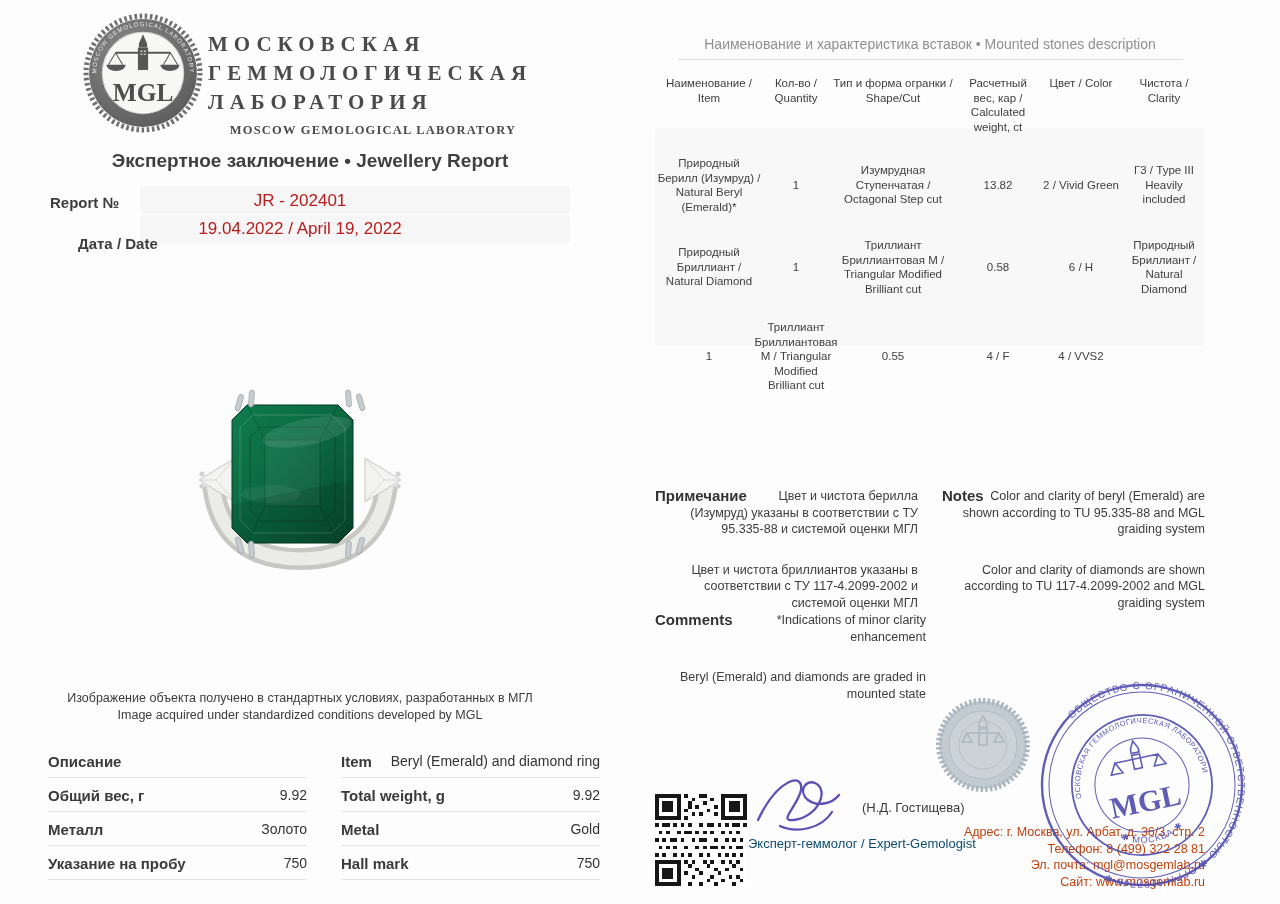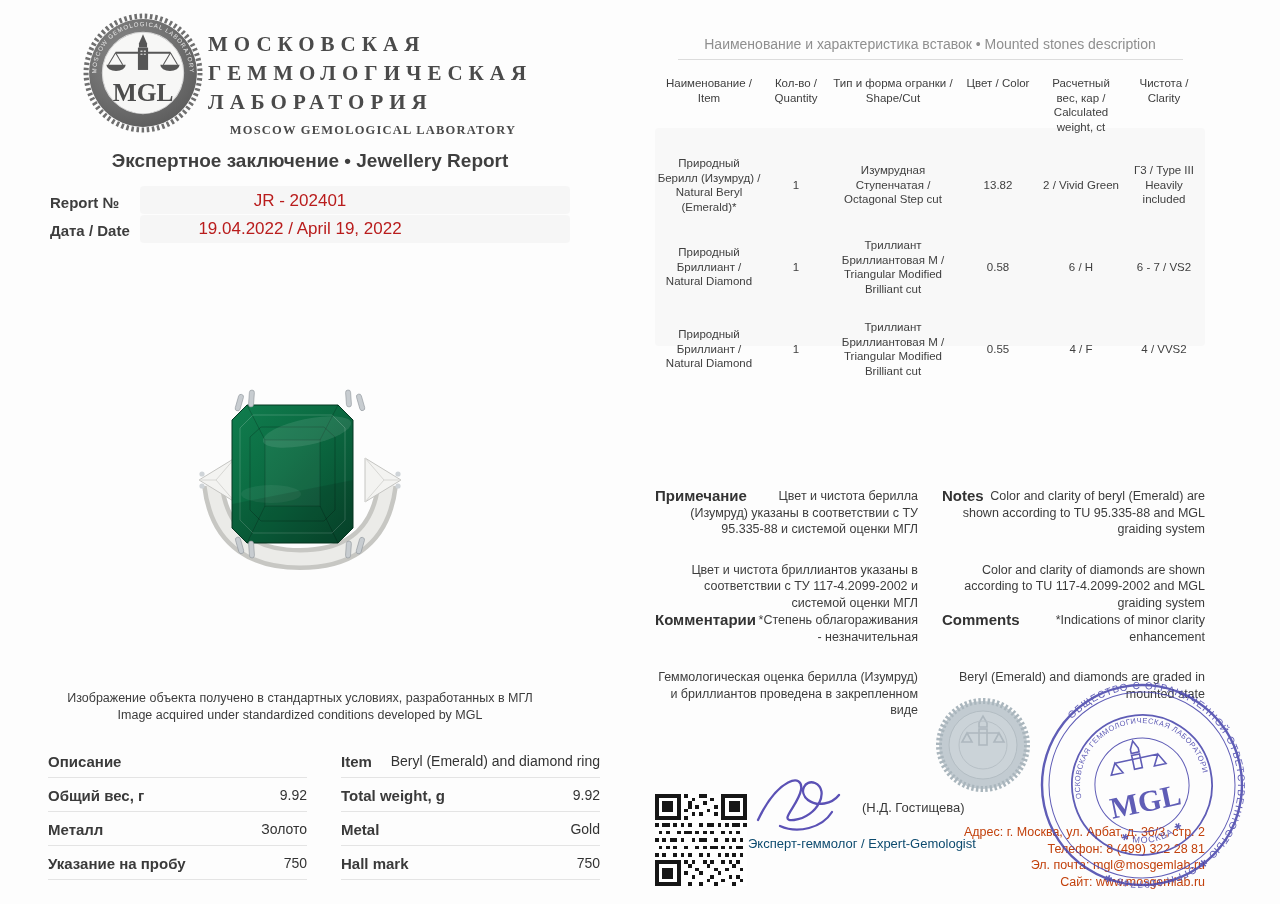--- a/index.html
+++ b/index.html
@@ -98,21 +98,21 @@
     <div class="org-line">МОСКОВСКАЯ</div>
     <div class="org-line">ГЕММОЛОГИЧЕСКАЯ</div>
     <div class="org-line">ЛАБОРАТОРИЯ</div>
     <div class="org-en">MOSCOW GEMOLOGICAL LABORATORY</div>
   </div>
 
   <div class="report-title">Экспертное заключение • Jewellery Report</div>
 
   <div class="fld-label" style="top:194px;">Report №</div>
   <div class="fld-value" style="top:191px;">JR - 202401</div>
-  <div class="fld-label" style="top:222px;">Дата / Date</div>
+  <div class="fld-label" style="top:235px;margin-left:28px;">Дата / Date</div>
   <div class="fld-value" style="top:219px;">19.04.2022 / April 19, 2022</div>
 
   <div class="abs" style="left:175px;top:382px;width:250px;height:192px;">
     <svg viewBox="0 0 250 192" width="250" height="192">
       <defs>
         <linearGradient id="emg" x1="0" y1="0" x2="1" y2="1">
           <stop offset="0" stop-color="#107d4e"></stop>
           <stop offset=".45" stop-color="#0b6a41"></stop>
           <stop offset="1" stop-color="#07482d"></stop>
         </linearGradient>
@@ -199,37 +199,36 @@
     </div>
   </div>
 
   <div class="sec-title">Наименование и характеристика вставок • Mounted stones description</div>
   <div class="sec-underline"></div>
 
   <div class="stones">
     <div class="hc">Наименование / Item</div>
     <div class="hc">Кол-во / Quantity</div>
     <div class="hc">Тип и форма огранки / Shape/Cut</div>
+    <div class="hc">Расчетный вес, кар / Calculated weight, ct</div>
     <div class="hc">Цвет / Color</div>
-    <div class="hc">Расчетный вес, кар / Calculated weight, ct</div>
     <div class="hc">Чистота / Clarity</div>
 
     <div class="bc">Природный Берилл (Изумруд) / Natural Beryl (Emerald)*</div>
     <div class="bc">1</div>
     <div class="bc">Изумрудная Ступенчатая / Octagonal Step cut</div>
     <div class="bc">13.82</div>
     <div class="bc">2 / Vivid Green</div>
     <div class="bc">Г3 / Type III Heavily included</div>
 
     <div class="bc">Природный Бриллиант / Natural Diamond</div>
     <div class="bc">1</div>
     <div class="bc">Триллиант Бриллиантовая М / Triangular Modified Brilliant cut</div>
     <div class="bc">0.58</div>
     <div class="bc">6 / H</div>
-    <div class="bc">6 - 7 / VS2</div>
 
     <div class="bc">Природный Бриллиант / Natural Diamond</div>
     <div class="bc">1</div>
     <div class="bc">Триллиант Бриллиантовая М / Triangular Modified Brilliant cut</div>
     <div class="bc">0.55</div>
     <div class="bc">4 / F</div>
     <div class="bc">4 / VVS2</div>
   </div>
 
   <div class="txtblocks" style="top:488px;">
@@ -247,29 +246,20 @@
         <b class="blk-h">Notes</b>
         <span>Color and clarity of beryl (Emerald) are shown according to TU 95.335-88 and MGL graiding system</span>
       </div>
       <div class="blk">
         <span>Color and clarity of diamonds are shown according to TU 117-4.2099-2002 and MGL graiding system</span>
       </div>
     </div>
   </div>
 
   <div class="txtblocks" style="top:612px;">
-    <div class="col">
-      <div class="blk">
-        <b class="blk-h">Комментарии</b>
-        <span>*Степень облагораживания - незначительная</span>
-      </div>
-      <div class="blk">
-        <span>Геммологическая оценка берилла (Изумруд) и бриллиантов проведена в закрепленном виде</span>
-      </div>
-    </div>
     <div class="col">
       <div class="blk">
         <b class="blk-h">Comments</b>
         <span>*Indications of minor clarity enhancement</span>
       </div>
       <div class="blk">
         <span>Beryl (Emerald) and diamonds are graded in mounted state</span>
       </div>
     </div>
   </div>

